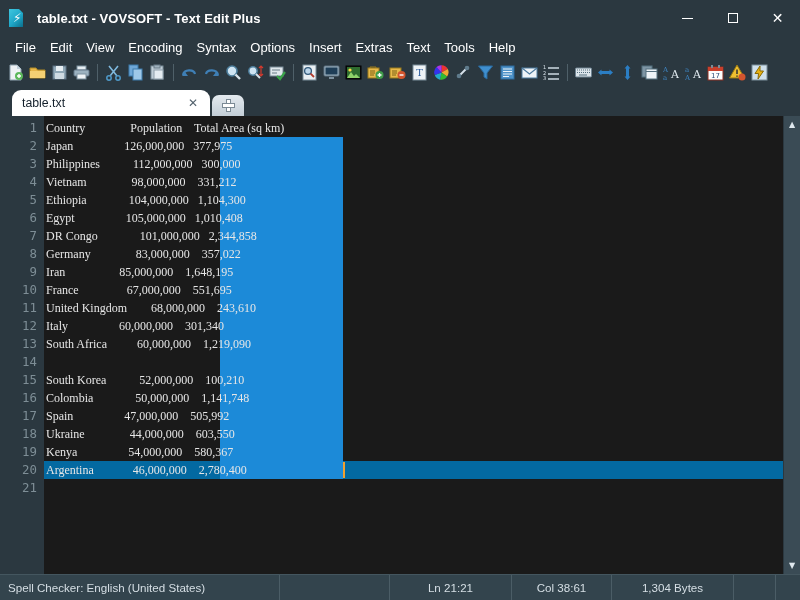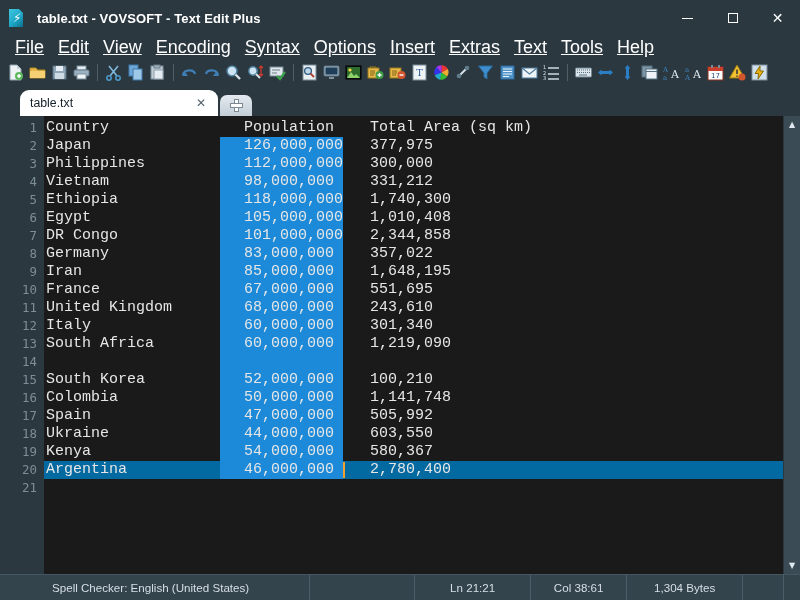--- a/index.html
+++ b/index.html
@@ -76,25 +76,24 @@
   
   .menubar {
     height: 22px;
     background: #2b3840;
     display: flex;
     align-items: center;
     padding-left: 8px;
     flex: 0 0 auto;
   }
   .menu-item {
-    font-size: 18px;
+    font-size: 13px;
     color: #ffffff;
     padding: 2px 7px;
     white-space: nowrap;
-    text-decoration: underline;
   }
 
   
   .toolbar {
     height: 28px;
     background: #2b3840;
     display: flex;
     align-items: center;
     padding-left: 5px;
     flex: 0 0 auto;
@@ -116,21 +115,20 @@
 
   
   .tabstrip {
     height: 30px;
     background: #2b3840;
     position: relative;
     flex: 0 0 auto;
     padding-left: 12px;
     display: flex;
     align-items: flex-end;
-    margin-left: 8px;
   }
   .tab {
     height: 26px;
     width: 198px;
     background: #ffffff;
     border-radius: 9px 9px 0 0;
     display: flex;
     align-items: center;
     position: relative;
     box-sizing: border-box;
@@ -197,22 +195,22 @@
     flex: 1 1 auto;
     background: #1a1a1a;
     padding-top: 3px;
     overflow: hidden;
   }
   .line {
     height: 18px;
     line-height: 18px;
     position: relative;
     white-space: pre;
-    font-family: Liberation Mono, monospace;
-    font-size: 15px;
+    font-family: Liberation Serif, serif;
+    font-size: 12px;
     color: #e6e6e6;
     padding-left: 2px;
     box-sizing: border-box;
   }
   .line.current {
     background: #00007e;
   }
   .colsel {
     position: absolute;
     left: 176px;
@@ -257,21 +255,20 @@
   .statusbar {
     height: 26px;
     background: #33444d;
     border-top: 1px solid #44565f;
     display: flex;
     align-items: center;
     flex: 0 0 auto;
     font-size: 11.6px;
     color: #d6dfe5;
     box-sizing: border-box;
-    padding-left: 44px;
   }
   .sb-cell {
     height: 26px;
     display: flex; align-items: center;
     box-sizing: border-box;
     border-right: 1px solid #4b5d66;
     padding: 0 8px;
     white-space: nowrap;
   }
   .sb-cell.left  { width: 280px; justify-content: flex-start; }
@@ -602,21 +599,21 @@
       <div class="ln">19</div>
       <div class="ln">20</div>
       <div class="ln">21</div>
     </div>
 
     <div class="code" id="code">
         <div class="line"><span class="txt">Country               Population    Total Area (sq km)</span></div>
         <div class="line"><div class="colsel" style="background: rgb(28, 138, 216);"></div><span class="txt">Japan                 126,000,000   377,975</span></div>
         <div class="line"><div class="colsel" style="background: rgb(28, 138, 216);"></div><span class="txt">Philippines           112,000,000   300,000</span></div>
         <div class="line"><div class="colsel" style="background: rgb(28, 138, 216);"></div><span class="txt">Vietnam               98,000,000    331,212</span></div>
-        <div class="line"><div class="colsel" style="background: rgb(28, 138, 216);"></div><span class="txt">Ethiopia              118,000,000   1,740,300</span></div>
+        <div class="line"><div class="colsel" style="background: rgb(28, 138, 216);"></div><span class="txt">Ethiopia              104,000,000   1,104,300</span></div>
         <div class="line"><div class="colsel" style="background: rgb(28, 138, 216);"></div><span class="txt">Egypt                 105,000,000   1,010,408</span></div>
         <div class="line"><div class="colsel" style="background: rgb(28, 138, 216);"></div><span class="txt">DR Congo              101,000,000   2,344,858</span></div>
         <div class="line"><div class="colsel" style="background: rgb(28, 138, 216);"></div><span class="txt">Germany               83,000,000    357,022</span></div>
         <div class="line"><div class="colsel" style="background: rgb(28, 138, 216);"></div><span class="txt">Iran                  85,000,000    1,648,195</span></div>
         <div class="line"><div class="colsel" style="background: rgb(28, 138, 216);"></div><span class="txt">France                67,000,000    551,695</span></div>
         <div class="line"><div class="colsel" style="background: rgb(28, 138, 216);"></div><span class="txt">United Kingdom        68,000,000    243,610</span></div>
         <div class="line"><div class="colsel" style="background: rgb(28, 138, 216);"></div><span class="txt">Italy                 60,000,000    301,340</span></div>
         <div class="line"><div class="colsel" style="background: rgb(28, 138, 216);"></div><span class="txt">South Africa          60,000,000    1,219,090</span></div>
         <div class="line"><div class="colsel" style="background: rgb(28, 138, 216);"></div></div>
         <div class="line"><div class="colsel" style="background: rgb(28, 138, 216);"></div><span class="txt">South Korea           52,000,000    100,210</span></div>

